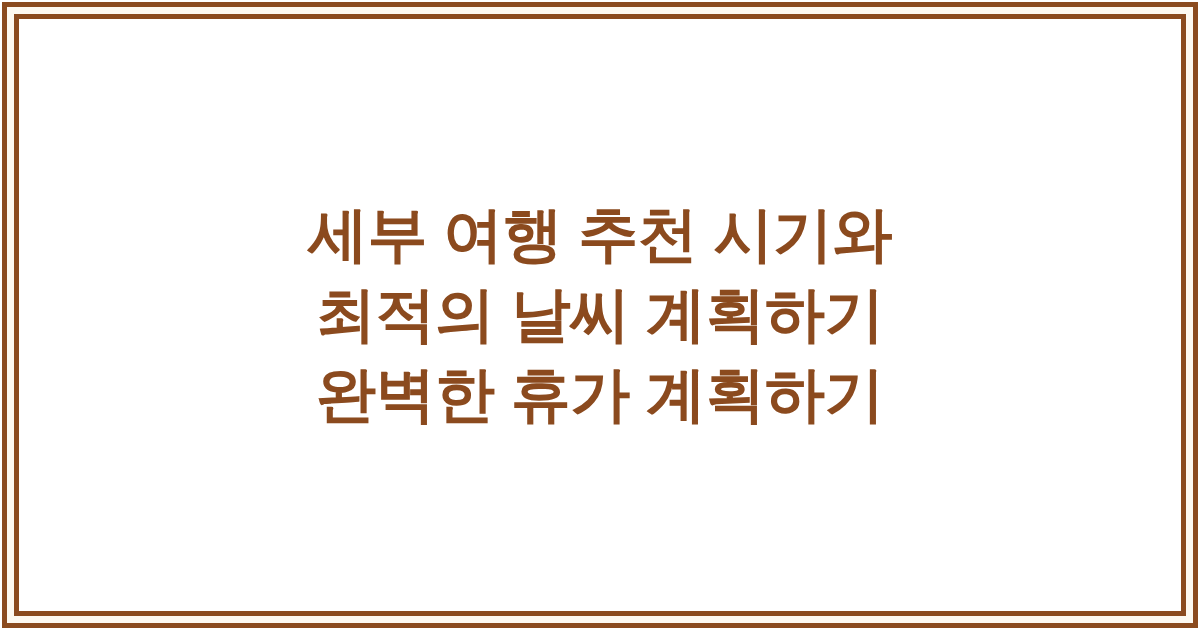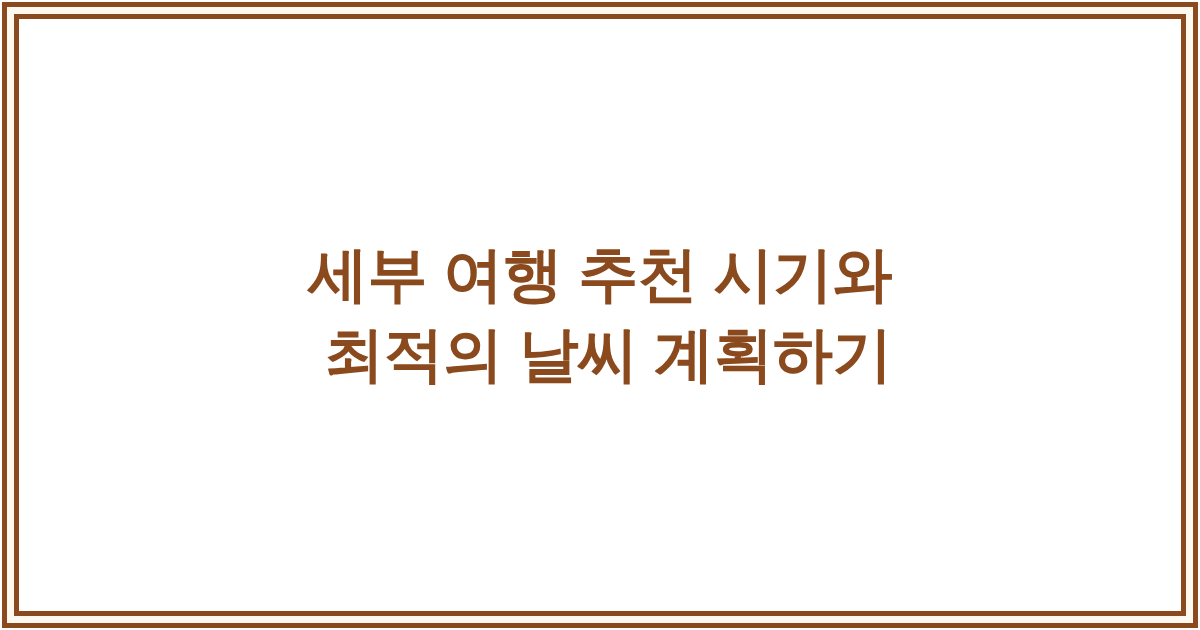--- a/index.html
+++ b/index.html
@@ -61,21 +61,21 @@
     bottom: 19px;
     display: flex;
     align-items: center;
     justify-content: center;
     background: #ffffff;
   }
 
   .headline {
     margin: 0;
     padding: 0 40px;
-    text-align: right;
+    text-align: center;
     color: #8b4a1e;
     font-family: "Liberation Sans", "DejaVu Sans", sans-serif;
     font-size: 60px;
     font-weight: 700;
     line-height: 80px;
     letter-spacing: -0.5px;
     word-break: keep-all;
     -webkit-font-smoothing: antialiased;
   }
 
@@ -91,16 +91,17 @@
 
   <div class="frame-outer"></div>
 
   <div class="frame-inner"></div>
 
   <div class="content-area">
 
     <h1 class="headline">
       <span class="headline-line">세부 여행 추천 시기와</span>
       <span class="headline-line">최적의 날씨 계획하기</span>
+      <span class="headline-line">완벽한 휴가 계획하기</span>
     </h1>
 
   </div>
 </div>
 
 </body></html>

